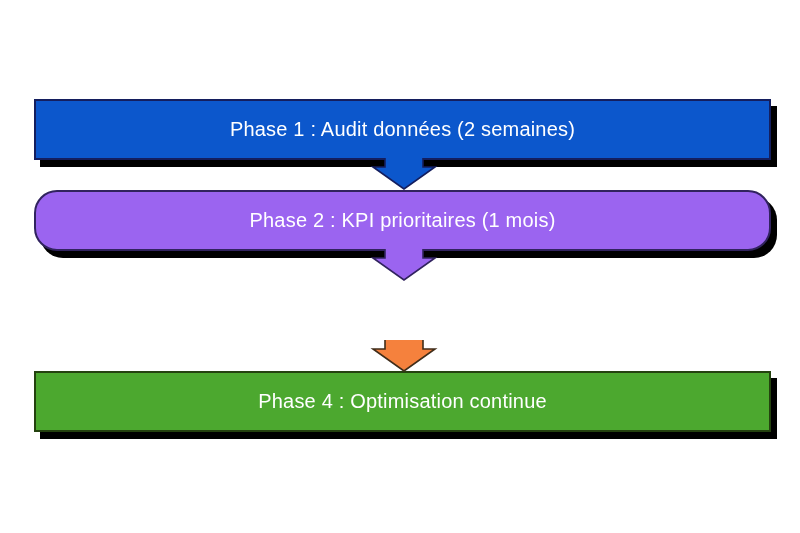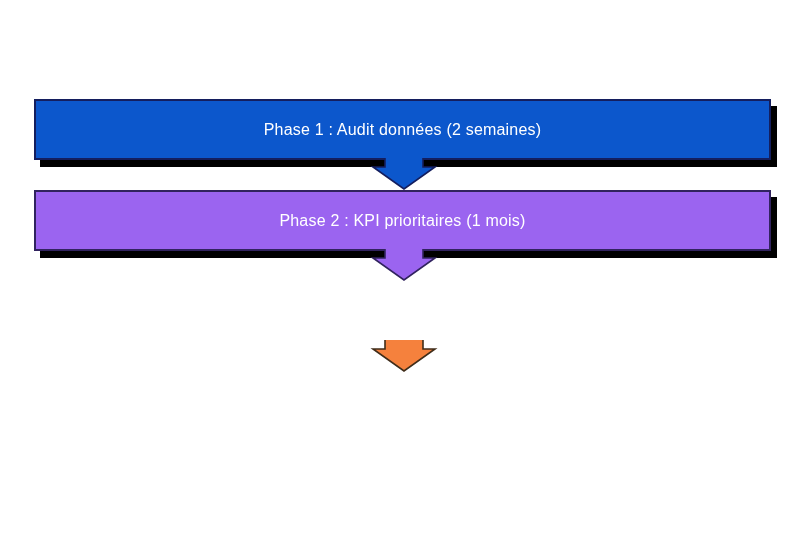--- a/index.html
+++ b/index.html
@@ -20,21 +20,21 @@
     height: 61px;
     box-sizing: border-box;
     border-style: solid;
     border-width: 2px;
     display: flex;
     align-items: center;
     justify-content: center;
     z-index: 1;
   }
   .phase-label {
-    font-size: 16px;
+    font-size: 20px;
     font-weight: 400;
     letter-spacing: 0.2px;
     white-space: nowrap;
   }
   .down-arrow {
     position: absolute;
     left: 369px;
     width: 70px;
     height: 32px;
     z-index: 5;
@@ -44,22 +44,25 @@
 </head>
 <body>
 
 <div class="canvas" style="background: rgb(255, 255, 255);">
     <div class="phase-bar" style="top: 99px; background: rgb(12, 87, 204); border-color: rgb(20, 30, 94); box-shadow: rgb(0, 0, 0) 6px 7px 0px;">
       <span class="phase-label" style="color: rgb(255, 255, 255);">Phase 1 : Audit données (2 semaines)</span>
     </div>
     <svg class="down-arrow" viewBox="0 0 70 32" width="70" height="32" style="top: 158px;">
       <polygon points="16,-6 54,-6 54,9 66,9 35,31 4,9 16,9" fill="#0c57cc" stroke="#141e5e" stroke-width="1.6"></polygon>
     </svg>
-    <div class="phase-bar" style="top: 190px; background: rgb(155, 100, 240); border-color: rgb(49, 35, 95); box-shadow: rgb(0, 0, 0) 6px 7px 0px;">
+    <div class="phase-bar" style="top: 190px; background: rgb(155, 100, 240); border-color: rgb(49, 35, 95); box-shadow: rgb(0, 0, 0) 6px 7px 0px; border-radius: 23px;">
       <span class="phase-label" style="color: rgb(255, 255, 255);">Phase 2 : KPI prioritaires (1 mois)</span>
     </div>
     <svg class="down-arrow" viewBox="0 0 70 32" width="70" height="32" style="top: 249px;">
       <polygon points="16,-6 54,-6 54,9 66,9 35,31 4,9 16,9" fill="#9b64f0" stroke="#31235f" stroke-width="1.6"></polygon>
     </svg>
     <svg class="down-arrow" viewBox="0 0 70 32" width="70" height="32" style="top: 340px;">
       <polygon points="16,-6 54,-6 54,9 66,9 35,31 4,9 16,9" fill="#f5813d" stroke="#402d1a" stroke-width="1.6"></polygon>
     </svg>
+    <div class="phase-bar" style="top: 371px; background: rgb(76, 168, 47); border-color: rgb(36, 66, 15); box-shadow: rgb(0, 0, 0) 6px 7px 0px;">
+      <span class="phase-label" style="color: rgb(255, 255, 255);">Phase 4 : Optimisation continue</span>
+    </div>
   </div>
 
 </body></html>

